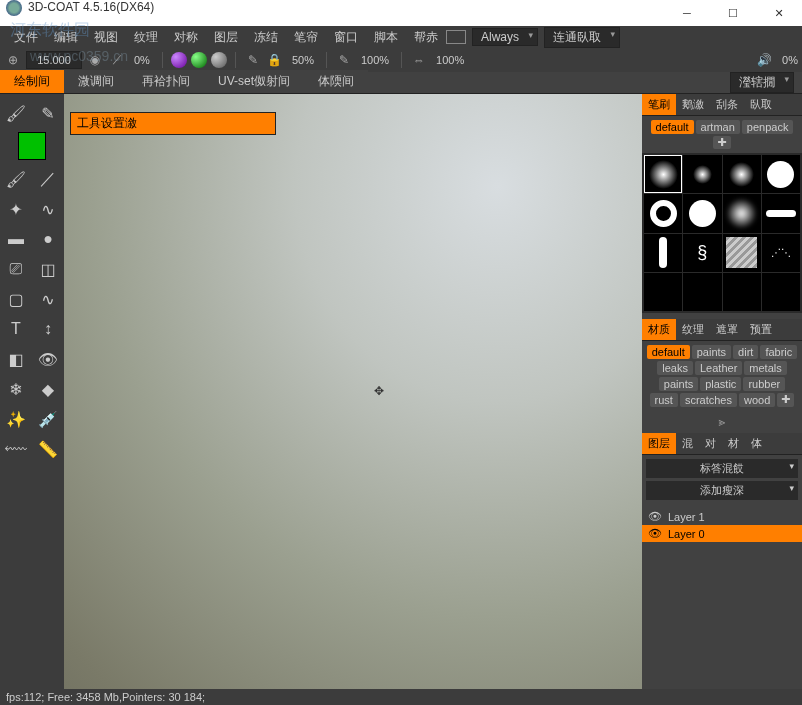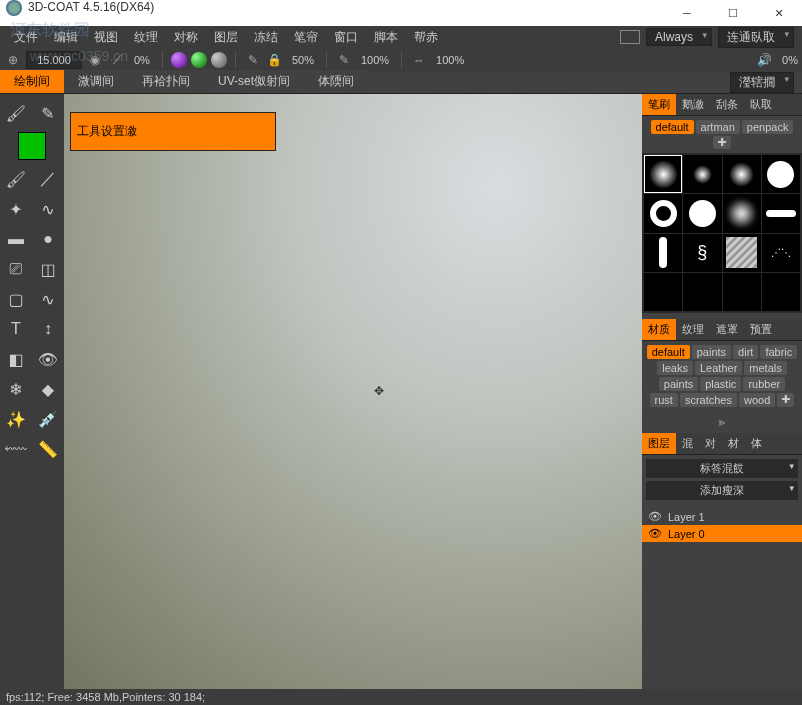--- a/index.html
+++ b/index.html
@@ -6,21 +6,21 @@
 body { width: 802px; height: 705px; background: #3c3c3c; overflow: hidden; position: relative; }
 .titlebar { height: 26px; background: #fff; display: flex; align-items: flex-start; padding-left: 6px; }
 .titlebar .logo { width: 16px; height: 16px; background: radial-gradient(circle, #7a9 40%, #468 70%); border-radius: 50%; margin-right: 6px; }
 .titlebar .title { font-size: 12px; color: #333; flex: 1; }
 .winbtns { display: flex; }
 .winbtn { width: 46px; height: 26px; display: flex; align-items: center; justify-content: center; font-size: 11px; color: #333; }
 .watermark { position: absolute; top: 20px; left: 10px; font-size: 16px; font-weight: normal; color: rgba(100,150,200,0.4); z-index: 100; pointer-events: none; }
 .watermark2 { position: absolute; top: 48px; left: 30px; font-size: 14px; color: rgba(150,180,200,0.3); z-index: 100; pointer-events: none; }
 .menubar { height: 22px; background: #3c3c3c; display: flex; align-items: center; padding-left: 6px; }
 .menuitem { color: #ccc; font-size: 12px; padding: 0 8px; cursor: default; }
-.droparea { flex: 1; display: flex; justify-content: flex-end; align-items: center; gap: 6px; padding-right: 8px; }
+.droparea { flex: 1; display: flex; align-items: center; gap: 6px; padding-right: 8px; }
 .drop-rect { width: 20px; height: 14px; border: 1px solid #888; }
 .dropdown { background: #2a2a2a; color: #ccc; font-size: 12px; padding: 1px 18px 1px 8px; border: 1px solid #222; position: relative; }
 .dropdown::after { content: "▾"; position: absolute; right: 4px; font-size: 9px; color: #999; }
 .toolbar2 { height: 24px; background: #3c3c3c; display: flex; align-items: center; gap: 4px; padding-left: 4px; }
 .tb-input { background: #2a2a2a; color: #ccc; width: 56px; height: 18px; border: 1px solid #222; font-size: 11px; text-align: center; }
 .tb-ico { width: 18px; height: 18px; display: flex; align-items: center; justify-content: center; color: #aaa; font-size: 12px; }
 .sphere { width: 16px; height: 16px; border-radius: 50%; }
 .sphere.purple { background: radial-gradient(circle at 30% 30%, #c8f, #609); }
 .sphere.green { background: radial-gradient(circle at 30% 30%, #8f8, #060); }
 .sphere.grey { background: radial-gradient(circle at 30% 30%, #ccc, #555); }
@@ -30,21 +30,21 @@
 .tab.active { background: #ff7f00; color: #000; }
 .tab-drop { margin-left: auto; margin-right: 8px; }
 .main { display: flex; height: 615px; }
 .tool-col { width: 64px; background: #3c3c3c; display: flex; flex-direction: column; padding-top: 4px; }
 .tool-row { display: flex; }
 .tool { width: 32px; height: 30px; display: flex; align-items: center; justify-content: center; color: #ccc; font-size: 16px; }
 .color-sw { width: 28px; height: 28px; background: #00c000; margin: 4px auto; border: 1px solid #000; }
 .viewport { flex: 1; background: radial-gradient(ellipse 140% 140% at 75% 15%, #d8dde0 0%, #c0c5c0 25%, #9ba090 50%, #7a7a68 75%, #5c5c50 100%); position: relative; }
 .vp-cursor { position: absolute; left: 310px; top: 290px; font-size: 12px; color: #333; }
 .floating { position: absolute; left: 70px; top: 112px; width: 206px; background: #4a4a4a; border: 1px solid #222; }
-.floating .hdr { background: #ff7f00; color: #000; font-size: 12px; padding: 10px 6px; }
+.floating .hdr { background: #ff7f00; color: #000; font-size: 12px; padding: 2px 6px; }
 .floating .row { display: flex; gap: 4px; padding: 6px; }
 .fbtn { flex: 1; background: #555; color: #ccc; font-size: 12px; text-align: center; padding: 3px 0; border: 1px solid #333; }
 .right-col { width: 160px; background: #414141; display: flex; flex-direction: column; font-size: 12px; color: #ccc; }
 .panel-hdr { display: flex; background: #3c3c3c; border-bottom: 1px solid #222; }
 .panel-hdr .ptab { padding: 3px 6px; font-size: 11px; }
 .panel-hdr .ptab.active { background: #ff7f00; color: #000; }
 .chip-row { display: flex; flex-wrap: wrap; gap: 2px; padding: 4px; justify-content: center; }
 .chip { background: #555; padding: 1px 5px; font-size: 11px; border-radius: 2px; }
 .chip.active { background: #ff7f00; color: #000; }
 .chip.plus { background: #555; padding: 0 4px; }

